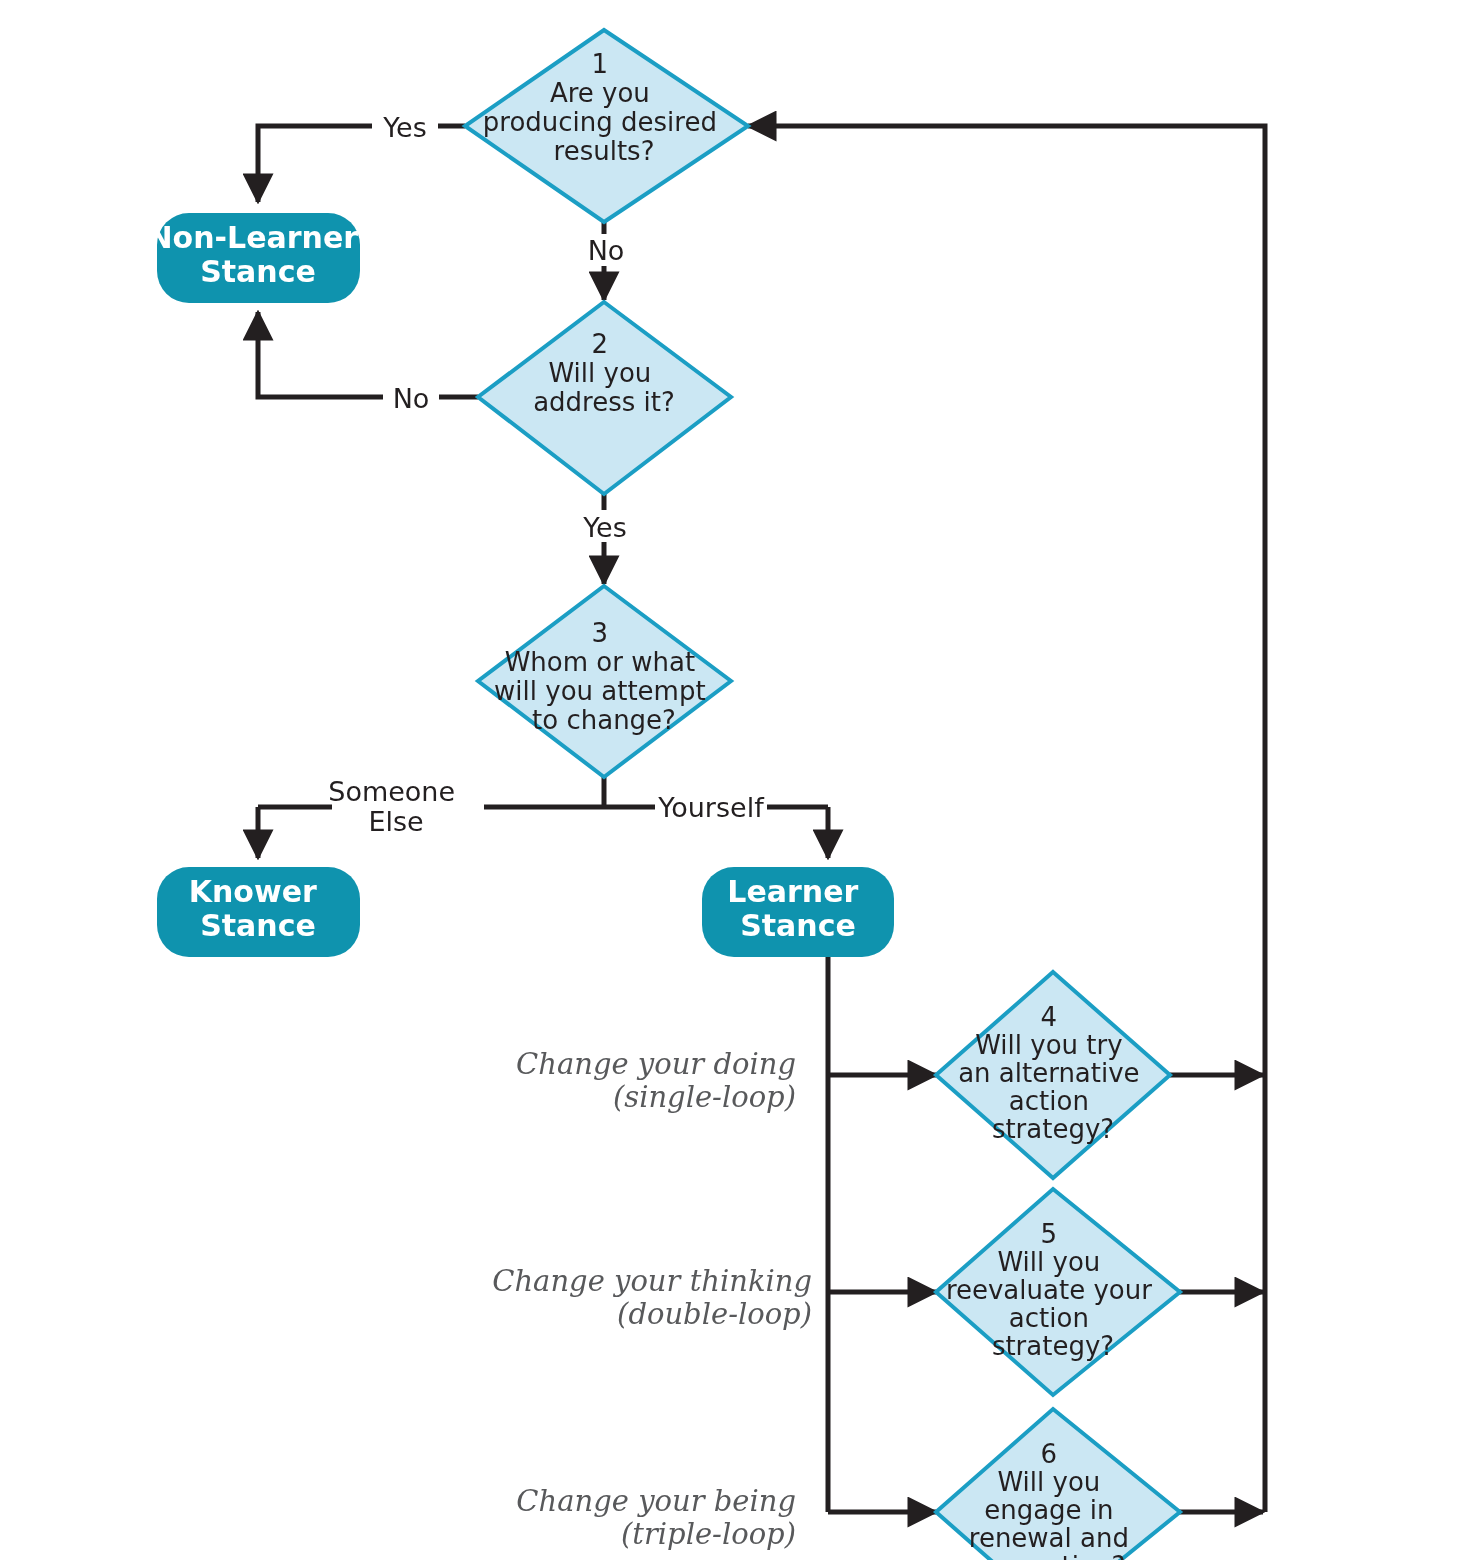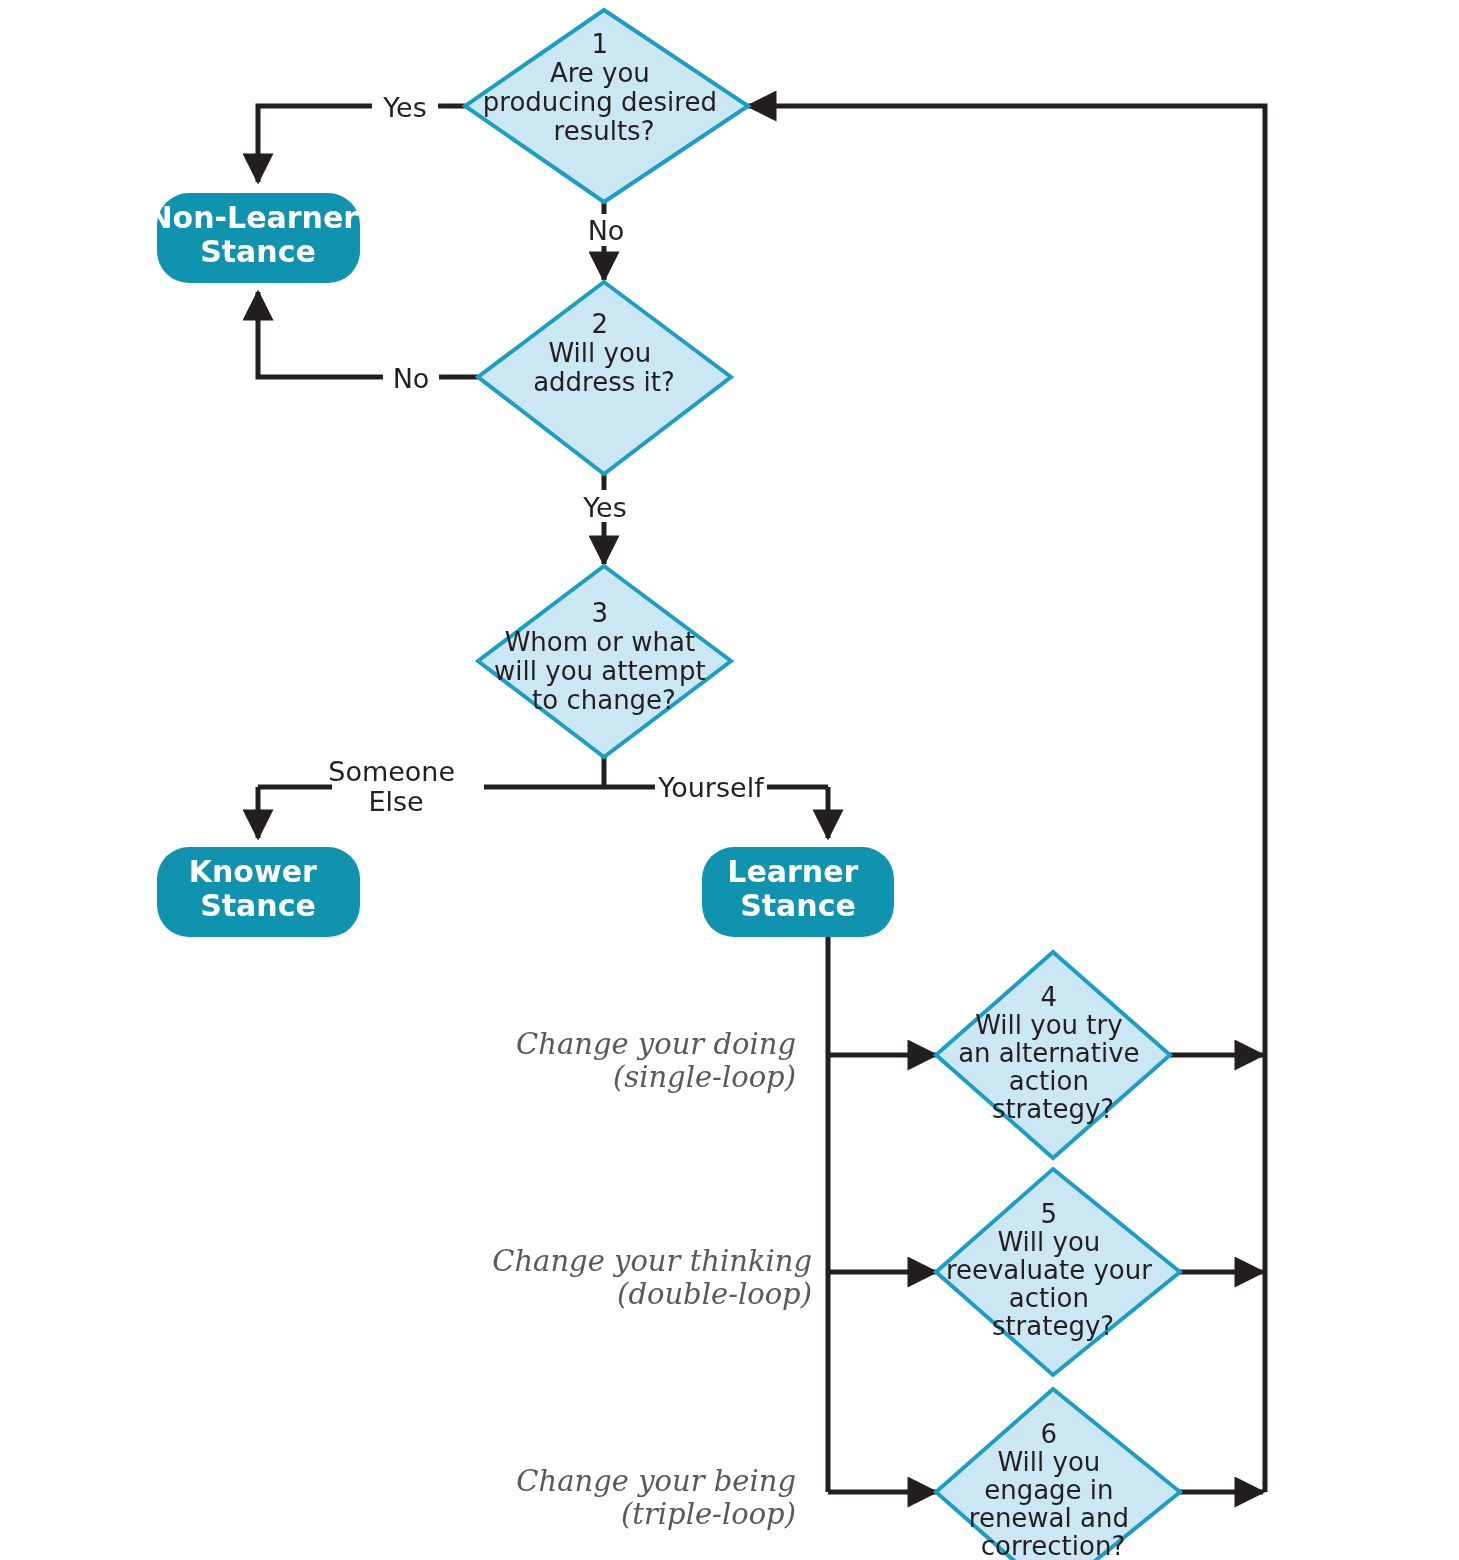--- a/index.html
+++ b/index.html
@@ -1,18 +1,18 @@
 <!DOCTYPE html>
 <html><head>
 <meta charset="utf-8">
 <style>
   html,body{margin:0;padding:0;background:#ffffff;}
   body{width:1459px;height:1560px;overflow:hidden;
        font-family:"DejaVu Sans","Liberation Sans",sans-serif;}
-  #chart-root{position:relative;width:1459px;height:1300px;}
+  #chart-root{position:relative;width:1459px;height:1300px;margin-top:20px;}
   svg#flow{position:absolute;top:0;left:0;width:1459px;height:1560px;}
   .dia-fill{fill:#cbe7f3;stroke:#1b9ec4;stroke-width:4;}
   .pill{fill:#0f93ae;}
   .conn{stroke:#231f20;stroke-width:5;fill:none;stroke-linecap:butt;}
   .edge-lbl{font-family:"DejaVu Sans","Liberation Sans",sans-serif;
             font-size:27px;fill:#231f20;}
   .branch-lbl{font-family:"DejaVu Serif","Liberation Serif",serif;
               font-style:italic;font-size:29px;fill:#58595b;}
   .branch-lbl .em{font-style:italic;}
   .dia-txt{font-family:"DejaVu Sans","Liberation Sans",sans-serif;

